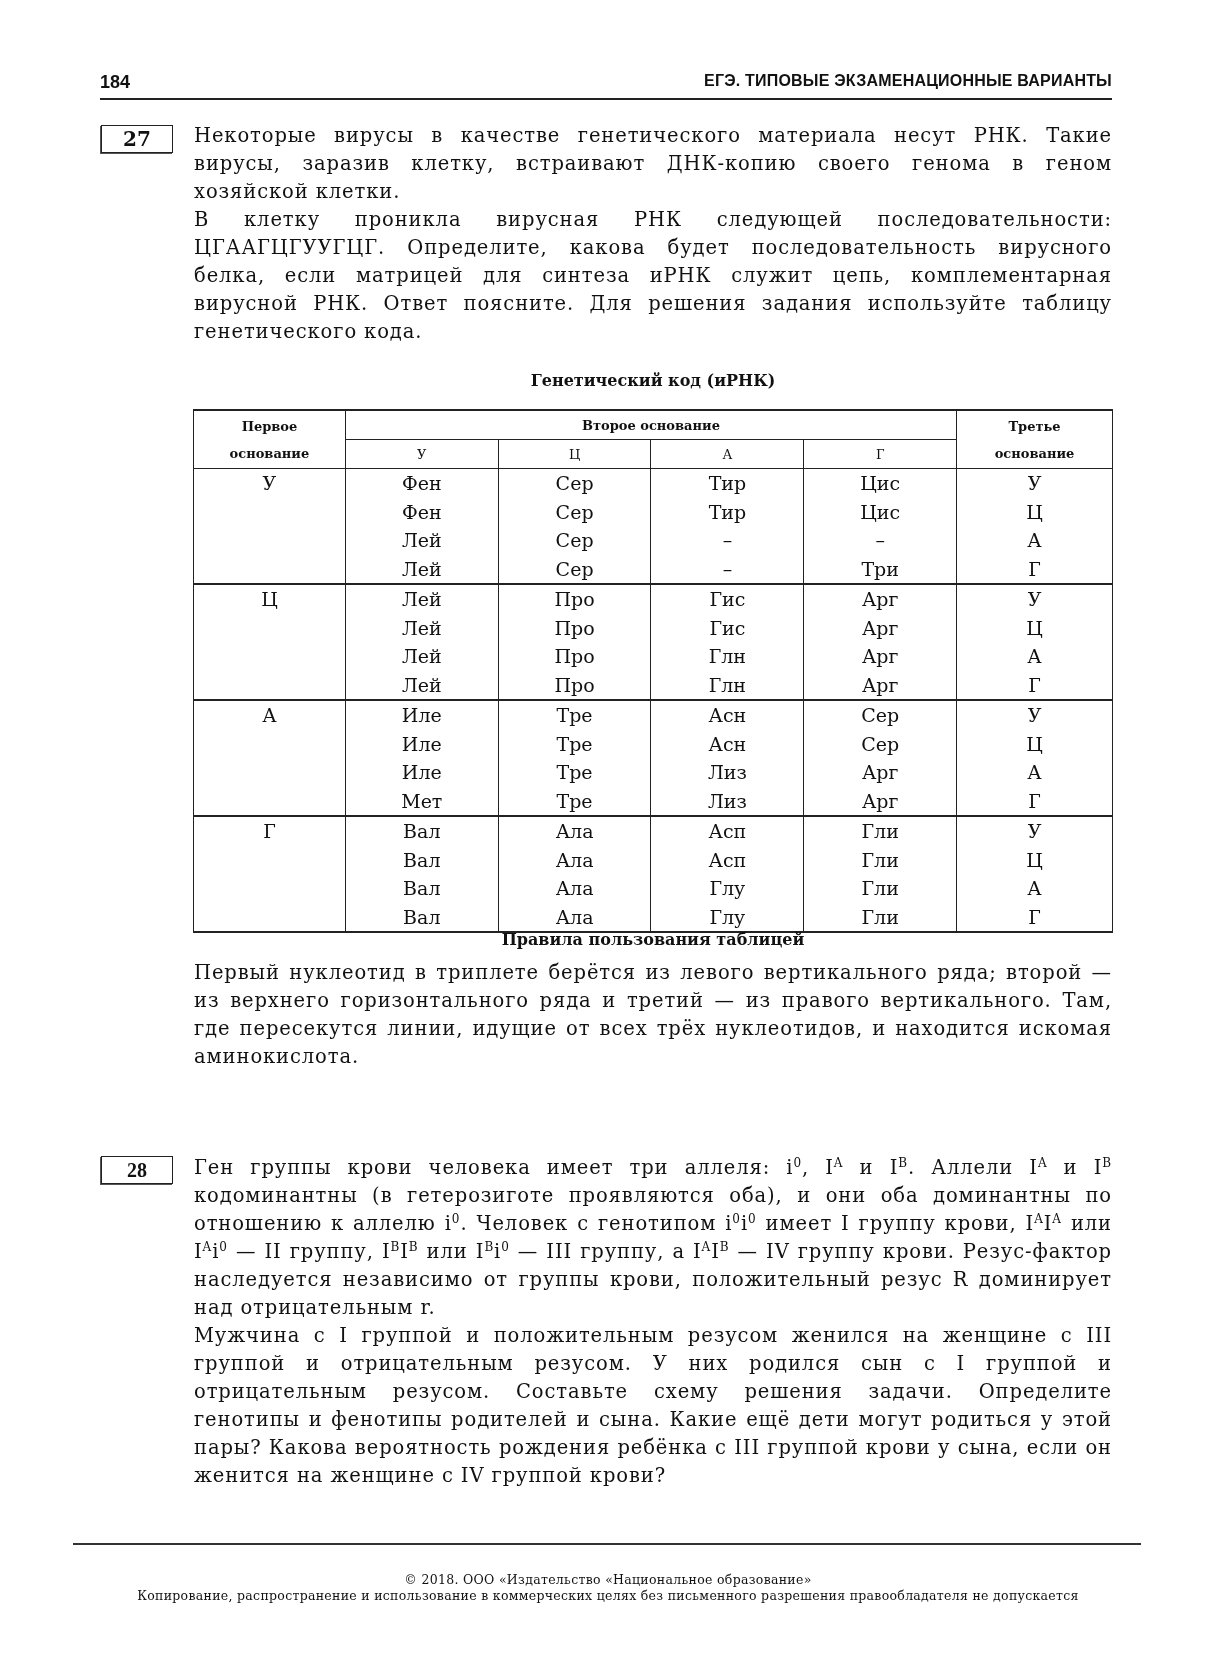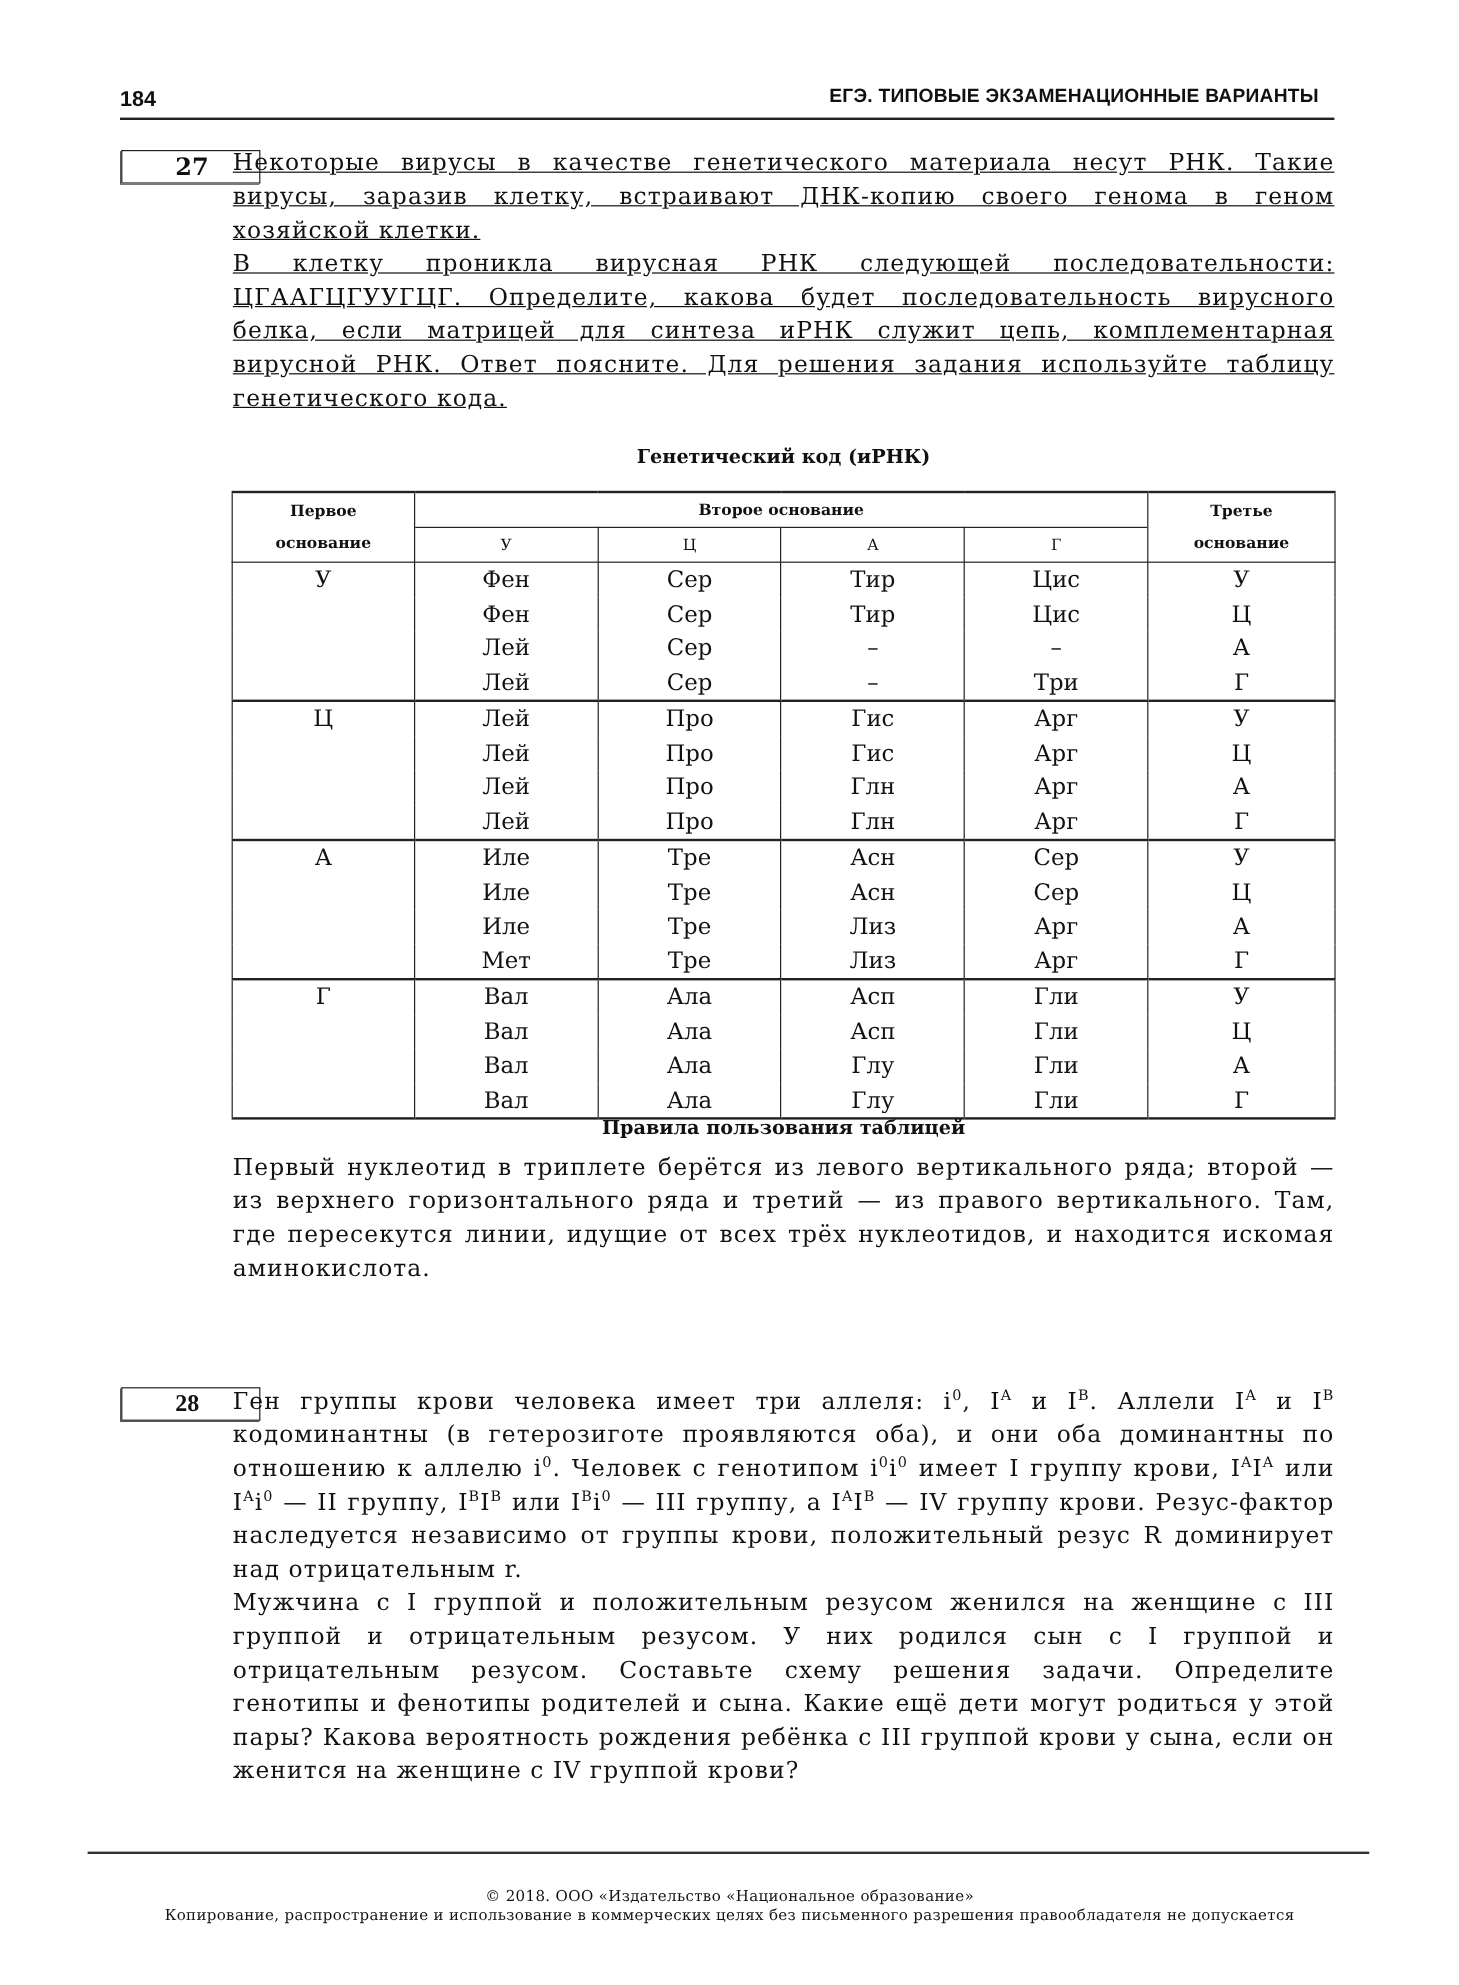--- a/index.html
+++ b/index.html
@@ -1,20 +1,20 @@
 <!DOCTYPE html>
 <html><head>
 <meta charset="utf-8">
 <style>
   html, body { margin:0; padding:0; background:#ffffff; }
   body { width:1216px; height:1654px; position:relative; overflow:hidden; color:#111; font-family:"DejaVu Serif", serif; }
   .header { position:absolute; left:100px; top:68px; width:1012px; height:30px; border-bottom:2px solid #222;font-weight:bold; }
   .page-num { position:absolute; left:0; top:4px; font-family:"Liberation Sans", sans-serif; font-size:18px; }
-  .running-title { position:absolute; right:13px; top:4px; font-family:"Liberation Sans", sans-serif; font-size:16px; letter-spacing:0.2px; }
-  .task-box { position:absolute; left:101px; width:70px; height:26px; border:1.5px solid #222; box-shadow:-1px 1px 0 #555; font-family:"DejaVu Serif", serif; font-weight:bold; font-size:20px; line-height:26px;padding-left:44px; }
+  .running-title { position:absolute; right:0; top:4px; font-family:"Liberation Sans", sans-serif; font-size:16px; letter-spacing:0.2px; }
+  .task-box { position:absolute; left:101px; width:70px; height:26px; border:1.5px solid #222; box-shadow:-1px 1px 0 #555; font-family:"DejaVu Serif", serif; font-weight:bold; font-size:20px; text-align:center; line-height:26px; }
   .para { position:absolute; left:194px; width:918px; font-size:19.5px; line-height:28px; text-align:justify; letter-spacing:0.9px; }
   .para p { margin:0; }
   .caption { position:absolute; left:194px; width:918px; text-align:center; font-weight:bold; font-size:16px; }
   table.gc { position:absolute; left:193px; top:409px; width:920px; border-collapse:collapse; font-size:19px; }
   table.gc th, table.gc td { border-left:1.5px solid #222; border-right:1.5px solid #222; text-align:center; padding:0; }
   table.gc th { font-weight:bold; font-size:13px; height:28px; line-height:27px; }
   table.gc tr.h1 th { border-top:2px solid #222; }
   table.gc tr.h2 th.sub { border-top:1.5px solid #222; border-bottom:1.5px solid #222; font-weight:normal; }
   table.gc th.side { border-bottom:1.5px solid #222; }
   table.gc td { height:28.5px; line-height:28px; vertical-align:top; }
@@ -25,21 +25,21 @@
 </style>
 </head>
 <body>
 
 <div class="header">
   <span class="page-num">184</span>
   <span class="running-title">ЕГЭ. ТИПОВЫЕ ЭКЗАМЕНАЦИОННЫЕ ВАРИАНТЫ</span>
 </div>
 
 <div class="task-box" style="top:125px;">27</div>
-<div class="para" style="top:122px;text-decoration:underline;">
+<div class="para" style="top:122px;">
   <p>Некоторые вирусы в качестве генетического материала несут РНК. Такие вирусы, заразив клетку, встраивают ДНК-копию своего генома в геном хозяйской клетки.</p>
   <p>В клетку проникла вирусная РНК следующей последовательности: ЦГААГЦГУУГЦГ. Определите, какова будет последовательность вирусного белка, если матрицей для синтеза иРНК служит цепь, комплементарная вирусной РНК. Ответ поясните. Для решения задания используйте таблицу генетического кода.</p>
 </div>
 
 <div class="caption" style="top:371px;">Генетический код (иРНК)</div>
 
 <table class="gc">
   <colgroup>
     <col style="width:152px">
       <col style="width:153px">

